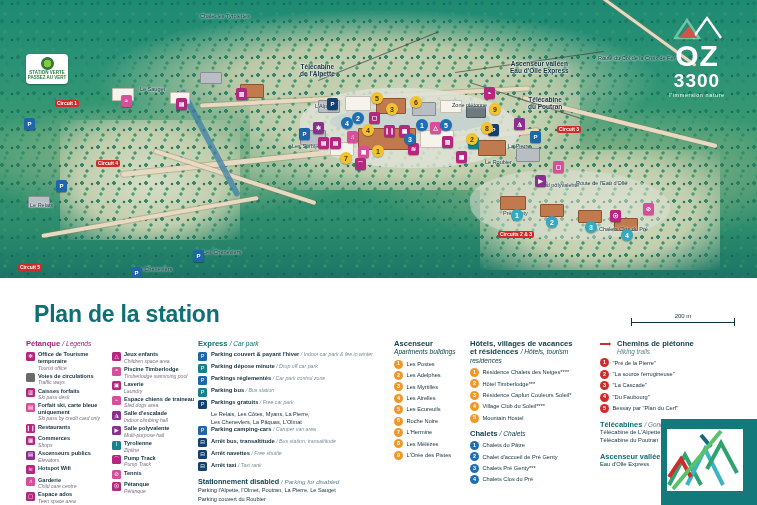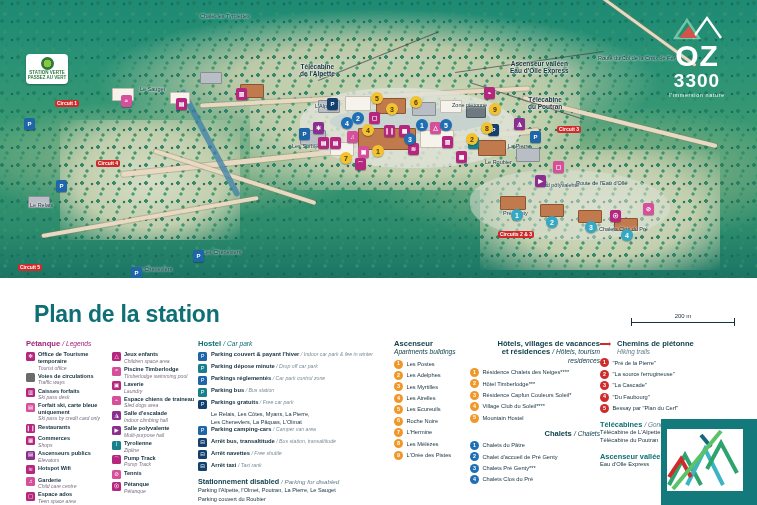--- a/index.html
+++ b/index.html
@@ -188,21 +188,21 @@
 
   .cols {
     position: absolute; left: 26px; right: 14px; top: 62px;
     display: flex; gap: 0;
   }
   .col { flex: 0 0 auto; }
   .col-leg1 { width: 86px; }
   .col-leg2 { width: 86px; }
   .col-park { width: 196px; }
   .col-imm  { width: 76px; }
-  .col-hot  { width: 130px; text-align: right; }
+  .col-hot  { width: 130px; }
   .col-ran  { width: 120px; }
 
   .sec-head {
     font-size: 7.6px; font-weight: bold; color: #0e6f75; margin-bottom: 3px;
     line-height: 1.1;
   }
   .sec-head em { font-style: italic; font-weight: normal; font-size: 6.6px; }
   .sec-head.magenta { color: #a3227a; }
   .sec-head.dark { color: #14424f; }
 
@@ -601,21 +601,21 @@
                 <span class="leg-txt">
                   <span class="fr">Pétanque</span>
                   <span class="en">Pétanque</span>
                 </span>
               </div>
             </div>
         </div>
 
         <div class="col col-park">
           <div class="sec-head">
-            <span>Hostel</span>
+            <span>Express</span>
             <em> / <span>Car park</span></em>
           </div>
           <div id="parkrows">
               <div class="park-row">
                 <span class="leg-ico ic-blu">P</span>
                 <span class="park-txt"><b>Parking couvert &amp; payant l'hiver</b><i> / Indoor car park &amp; fee in winter</i></span>
               </div>
               <div class="park-row">
                 <span class="leg-ico ic-tea">P</span>
                 <span class="park-txt"><b>Parking dépose minute</b><i> / Drop off car park</i></span>

